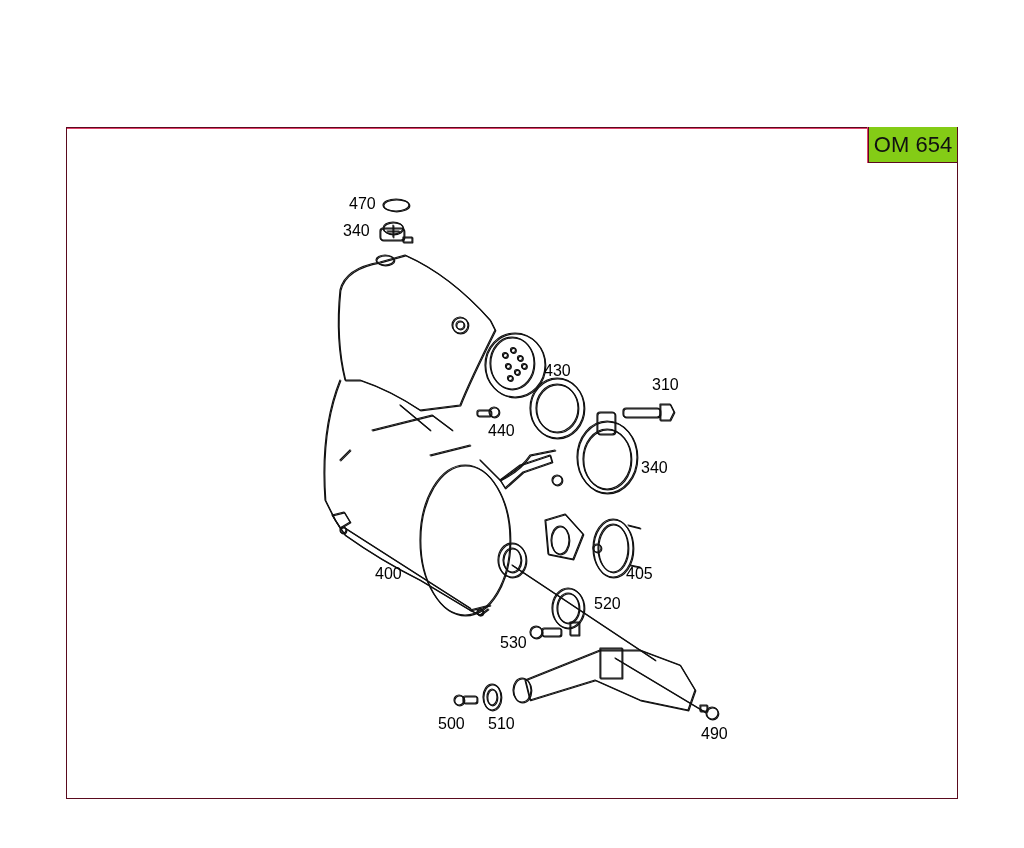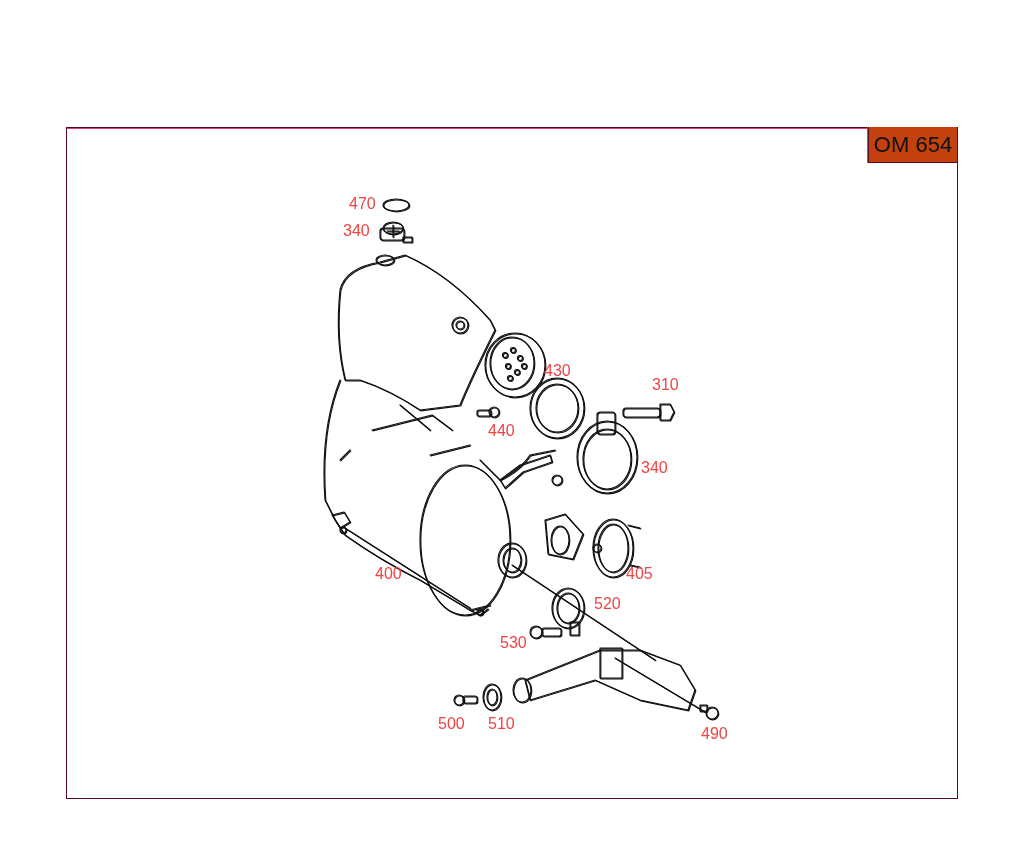--- a/index.html
+++ b/index.html
@@ -1,20 +1,20 @@
 <!DOCTYPE html>
 <html><head>
 <meta charset="utf-8">
 <style>
   html, body { margin:0; padding:0; background:#ffffff; }
   body { width:1024px; height:848px; position:relative; overflow:hidden; font-family:"Liberation Sans", sans-serif; }
   #frame { position:absolute; left:66px; top:127px; width:890px; height:670px; border:1px solid #5a0a1e; box-shadow: inset 0 1px 0 #e0406a; }
-  #badge { position:absolute; left:868px; top:127px; width:88px; height:35px; border-left:1px solid #5a0a1e; border-bottom:1px solid #5a0a1e; box-shadow:-1px 0 0 #e0406a; background:#c2410c; font-size:22px; color:#111; line-height:35px; text-align:center; }
+  #badge { position:absolute; left:868px; top:127px; width:88px; height:35px; border-left:1px solid #5a0a1e; border-bottom:1px solid #5a0a1e; box-shadow:-1px 0 0 #e0406a; background:#84cc16; font-size:22px; color:#111; line-height:35px; text-align:center; }
   svg#art { position:absolute; left:0; top:0; }
-  .lbl { position:absolute; font-size:16px; color:#ef4444; line-height:16px; }
+  .lbl { position:absolute; font-size:16px; color:#000000; line-height:16px; }
 </style>
 </head>
 <body>
 
 <div id="frame"></div>
 
 <svg id="art" width="1024" height="848" fill="none" stroke-linecap="round" stroke-linejoin="round">
   <g stroke="#e0215a" stroke-width="1.2" transform="translate(0.8,0.8)">
     <use href="#parts"></use>
   </g>

